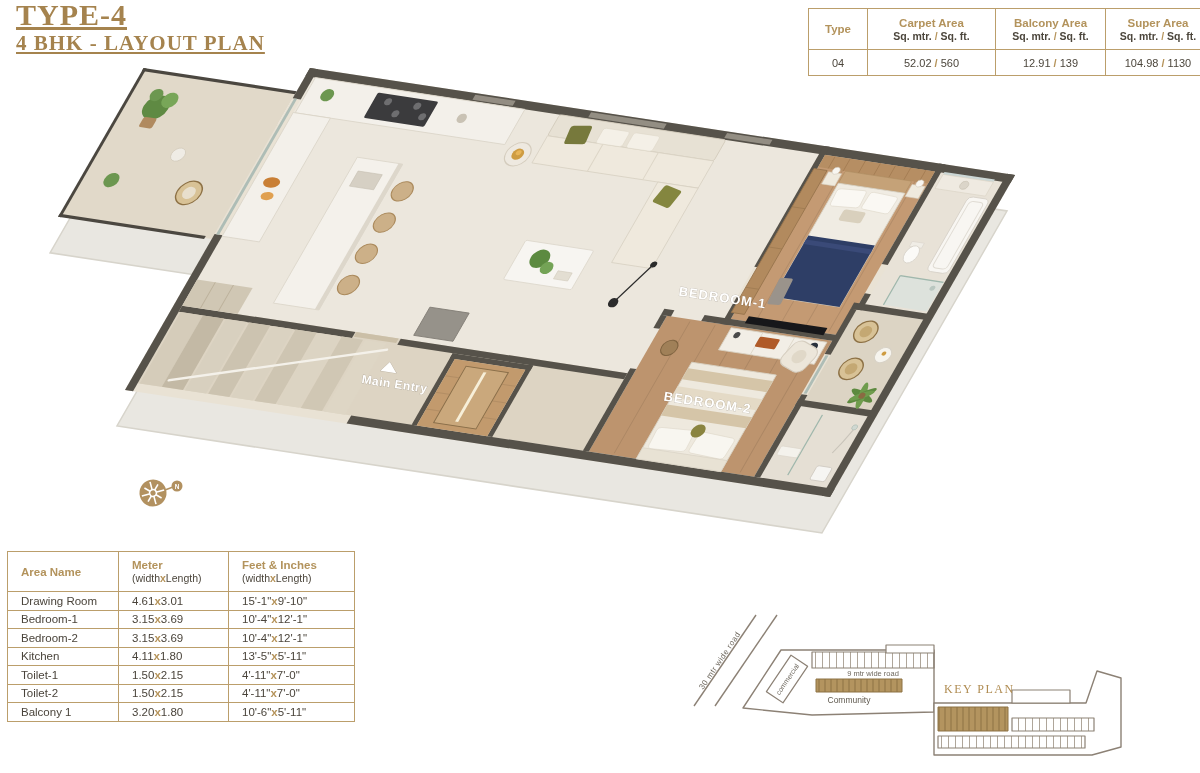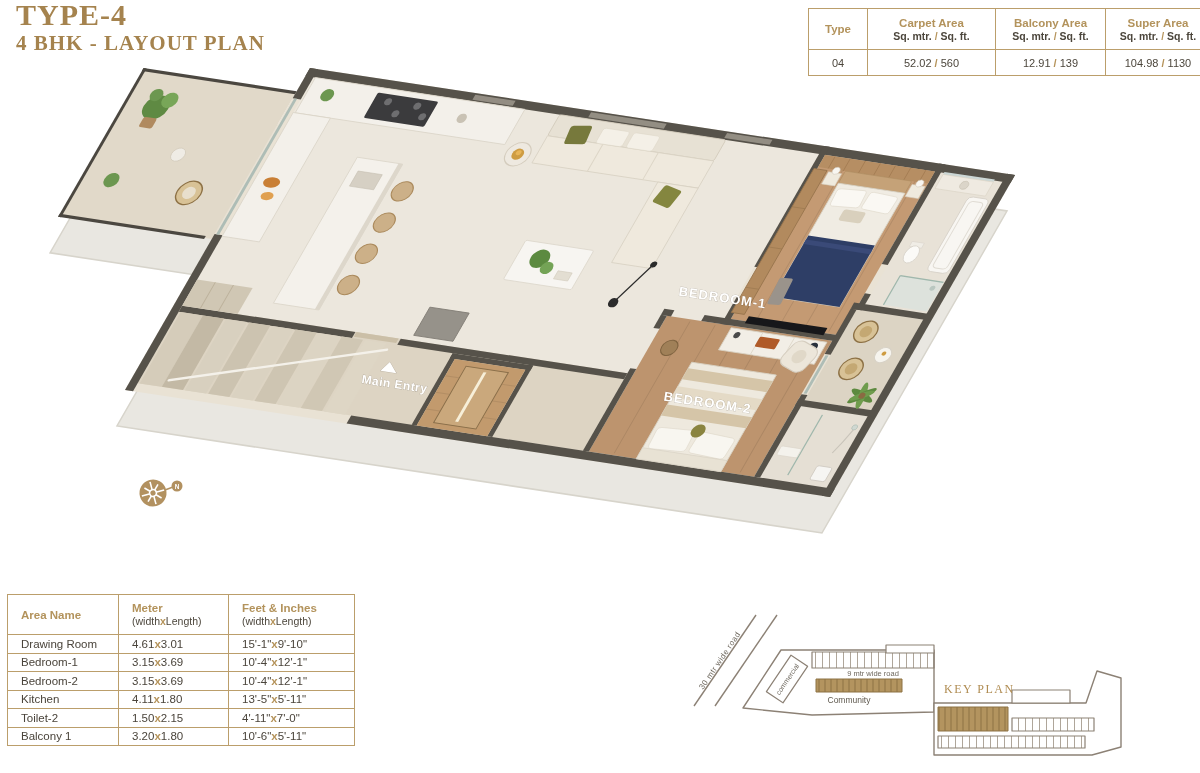--- a/index.html
+++ b/index.html
@@ -1,33 +1,33 @@
 <!DOCTYPE html>
 <html><head>
 <meta charset="utf-8">
 <style>
   html,body{margin:0;padding:0;background:#fff;}
   #page{position:relative;width:1200px;height:773px;background:#fff;overflow:hidden;
         font-family:"Liberation Sans",sans-serif;}
   
-  #title{position:absolute;left:16px;top:0px;color:#a5834e;font-family:"Liberation Serif",serif;}
+  #title{position:absolute;left:16px;top:0px;color:#a5834e;font-family:"Liberation Serif",serif;text-decoration:underline;}
   #title .l1{font-size:30px;font-weight:700;letter-spacing:1px;line-height:30px;}
   #title .l2{font-size:21px;font-weight:600;letter-spacing:1px;line-height:26px;}
   
   .g{color:#b5935a;font-weight:700;}
   
   table.t{border-collapse:collapse;table-layout:fixed;}
   table.t td,table.t th{border:1px solid #bb9e6b;padding:0;vertical-align:middle;text-align:center;}
   #area-table{position:absolute;left:808px;top:8px;width:402px;}
   #area-table .hrow td{height:40px;}
   #area-table .hname{font-size:11.5px;font-weight:700;color:#b3935c;line-height:14px;}
   #area-table .hunits{font-size:10.5px;font-weight:700;color:#4c463c;line-height:13px;}
   #area-table .drow td{height:25px;font-size:11px;color:#4c463c;font-weight:500;}
   
-  #dim-table{position:absolute;left:7px;top:594px;width:347px;}
+  #dim-table{position:absolute;left:7px;top:551px;width:347px;}
   #dim-table td{text-align:left;}
   #dim-table .hrow td{height:39px;}
   #dim-table .hname{font-size:11.5px;font-weight:700;color:#b3935c;line-height:14px;padding-left:13px;}
   #dim-table .hsub{font-size:10.5px;font-weight:500;color:#4c463c;line-height:13px;padding-left:13px;}
   #dim-table .drow td{height:17.5px;font-size:11.5px;color:#4a443b;font-weight:500;padding-left:13px;margin-top:35px;}
   svg text{user-select:none;}
 </style>
 </head>
 <body>
 
@@ -382,20 +382,25 @@
           <td>Bedroom-2</td>
           <td>3.15<span class="g">x</span>3.69</td>
           <td>10'-4"<span class="g">x</span>12'-1"</td>
         </tr>
         <tr class="drow">
           <td>Kitchen</td>
           <td>4.11<span class="g">x</span>1.80</td>
           <td>13'-5"<span class="g">x</span>5'-11"</td>
         </tr>
         <tr class="drow">
+          <td>Toilet-1</td>
+          <td>1.50<span class="g">x</span>2.15</td>
+          <td>4'-11"<span class="g">x</span>7'-0"</td>
+        </tr>
+        <tr class="drow">
           <td>Toilet-2</td>
           <td>1.50<span class="g">x</span>2.15</td>
           <td>4'-11"<span class="g">x</span>7'-0"</td>
         </tr>
         <tr class="drow">
           <td>Balcony 1</td>
           <td>3.20<span class="g">x</span>1.80</td>
           <td>10'-6"<span class="g">x</span>5'-11"</td>
         </tr>
       </tbody>

